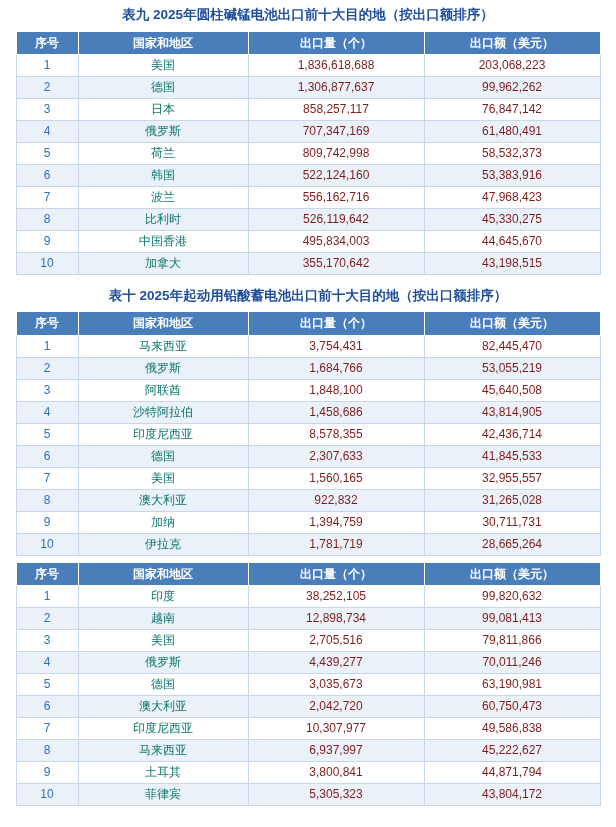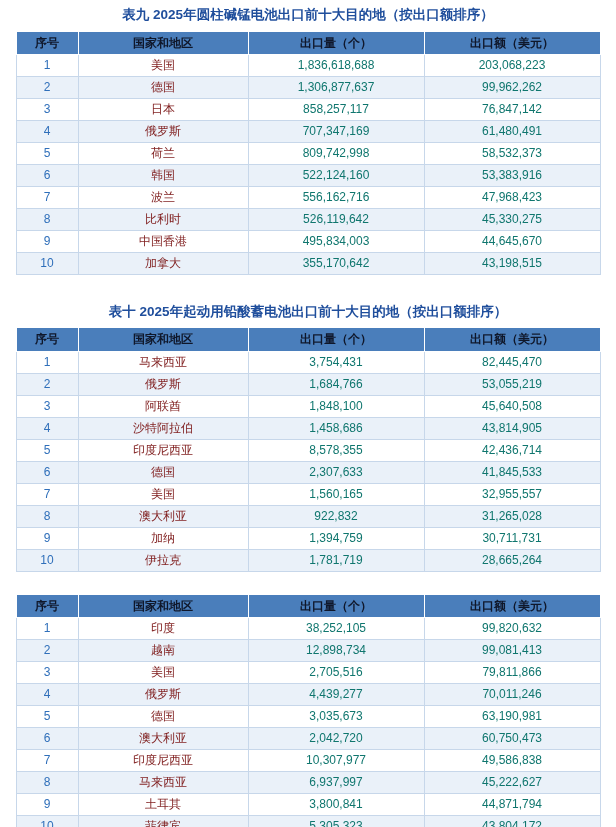--- a/index.html
+++ b/index.html
@@ -12,40 +12,40 @@
     min-height: 827px;
     font-family: "Liberation Sans", sans-serif;
     color: #000000;
   }
   .page {
     width: 616px;
     box-sizing: border-box;
     padding: 0 8px;
   }
   .table-block {
-    margin-bottom: 22px;
+    margin-bottom: 6px;
   }
   .table-title {
     text-align: center;
     font-weight: bold;
     font-size: 13.5px;
     color: #1f4e9c;
     letter-spacing: 0px;
     padding: 6px 0 7px 0;
     line-height: 1.3;
   }
   table.data-table {
     border-collapse: collapse;
     width: 584px;
     margin: 0 auto;
     table-layout: fixed;
   }
   table.data-table th {
     background: #4a7ebb;
-    color: #0f172a;
+    color: #ffffff;
     font-size: 12px;
     font-weight: bold;
     border: 1px solid #ffffff;
     padding: 4px 2px;
     text-align: center;
     line-height: 1.2;
   }
   table.data-table td {
     border: 1px solid #c7d7ea;
     font-size: 12px;
@@ -54,24 +54,24 @@
     line-height: 1.25;
     background: #ffffff;
   }
   table.data-table tr.alt td {
     background: #eaf1f9;
   }
   td.col-idx {
     color: #2f6fba;
   }
   td.col-name {
+    color: #0f766e;
+  }
+  td.col-num {
     color: #7f1d1d;
-  }
-  td.col-num {
-    color: #0f766e;
   }
   
   col.c-idx { width: 62px; }
   col.c-name { width: 170px; }
   col.c-qty { width: 176px; }
   col.c-val { width: 176px; }
 
   
   .tall td { padding-top: 5px; padding-bottom: 5px; }
 </style>

